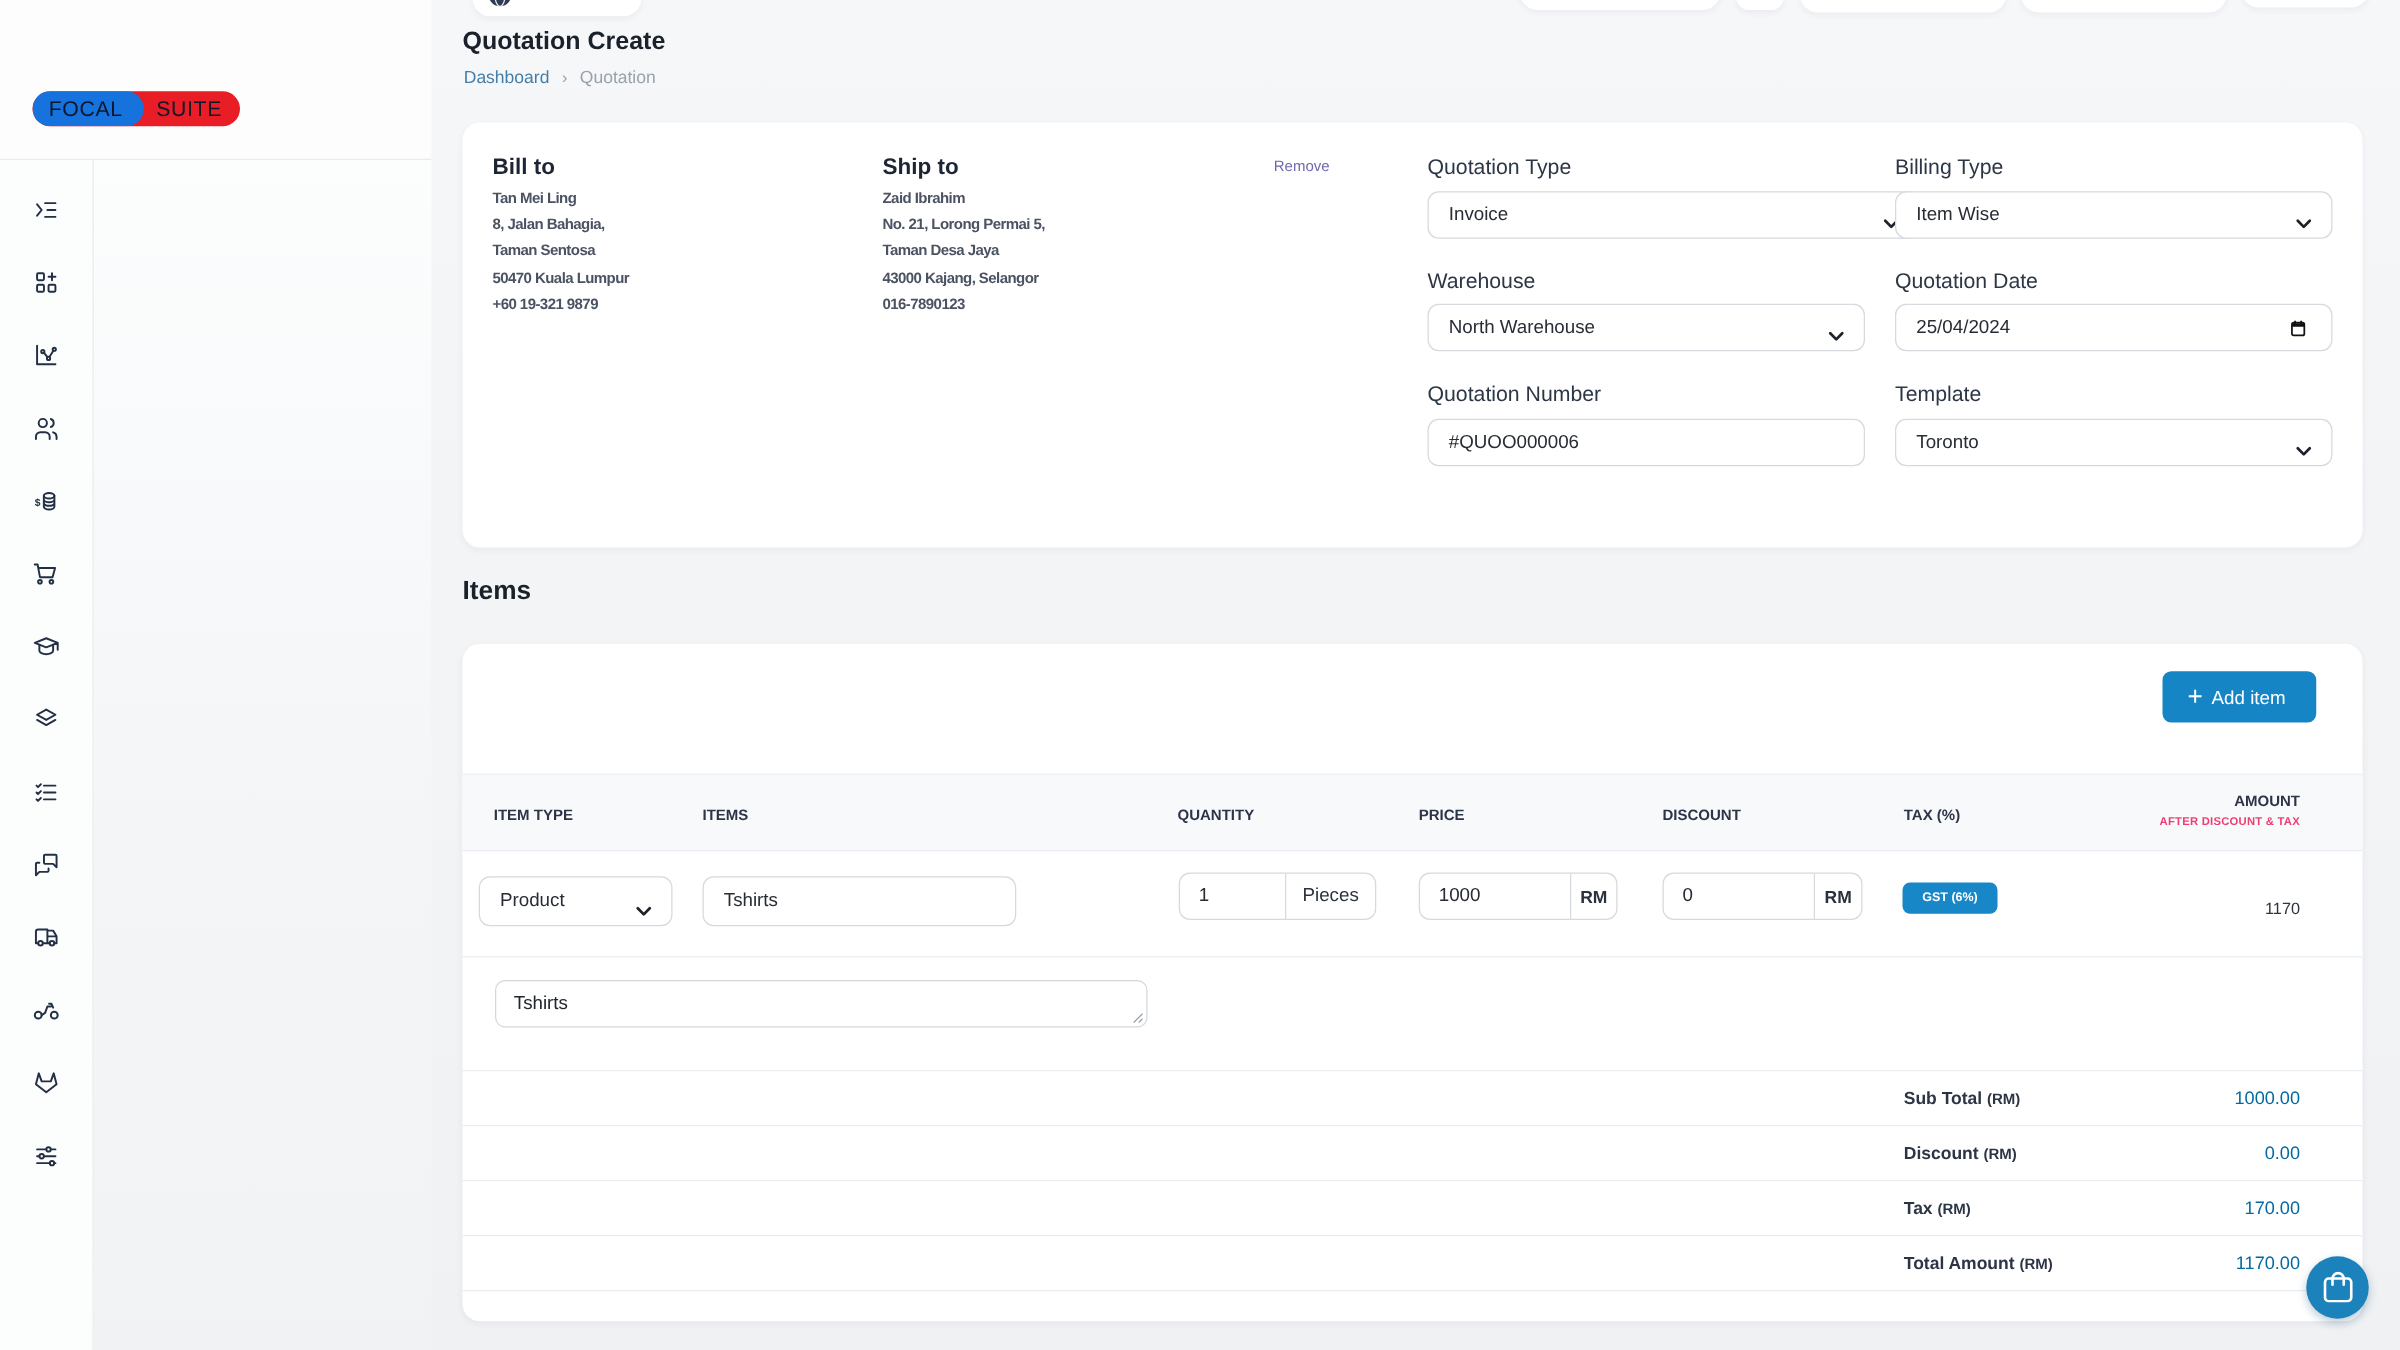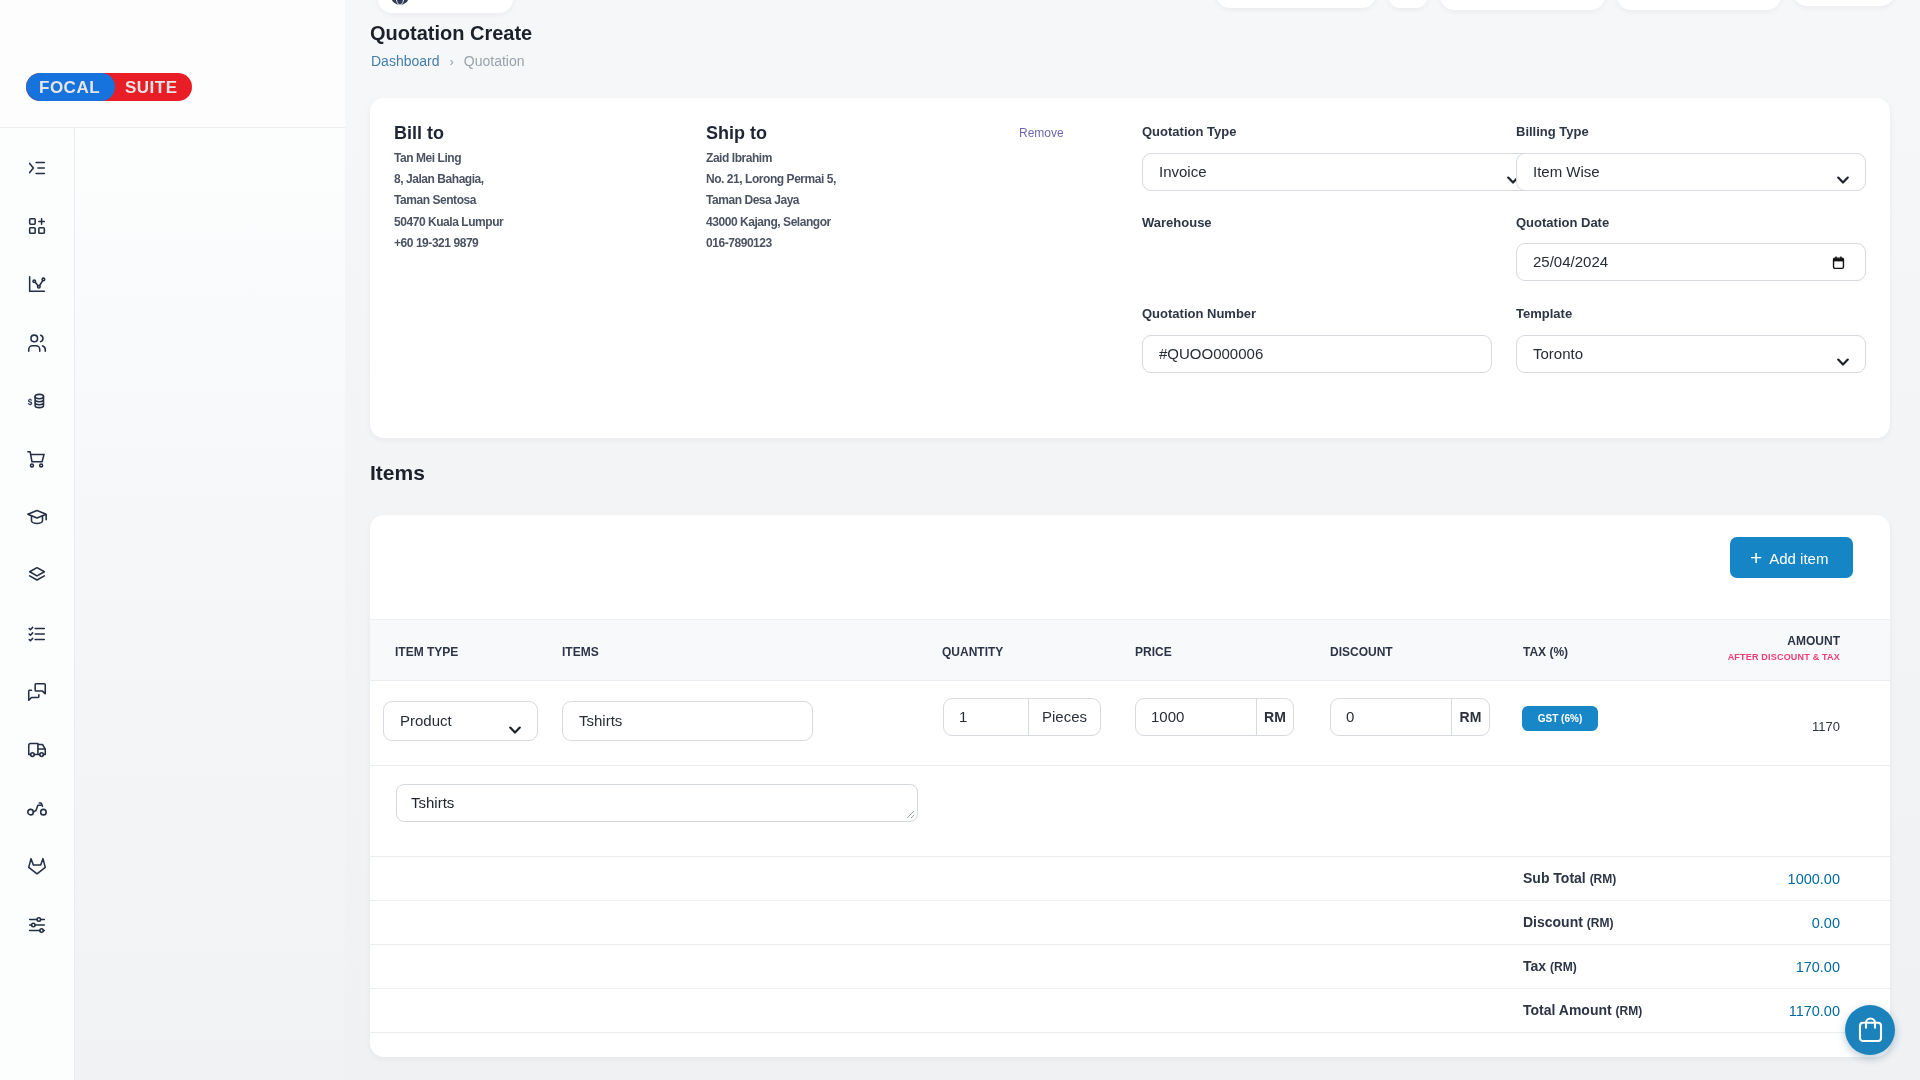--- a/index.html
+++ b/index.html
@@ -6,39 +6,39 @@
   html,body { width:1920px; height:1080px; overflow:hidden; }
   body { font-family:"Liberation Sans", sans-serif; background:linear-gradient(180deg,#f6f7f9 0%,#f3f4f6 45%,#eff1f3 100%); position:relative; }
   .abs { position:absolute; }
   
   #submenu { left:75px; top:128px; width:270px; height:952px;
     background:linear-gradient(180deg,#fcfdfd 0%,#f5f6f8 50%,#f1f2f4 100%); }
   #rail { left:0; top:128px; width:75px; height:952px; background:#fcfdfd; border-right:1px solid #e9ecef; }
   #sidehead { left:0; top:0; width:345px; height:128px; background:#fdfdfe; border-bottom:1px solid #e9ecef; }
   #logo { position:absolute; left:26px; top:73px; width:166px; height:28px; border-radius:14px; background:#e81d25; overflow:hidden; }
   #logo .blue { position:absolute; left:0; top:0; width:89px; height:28px; background:#1672dc; border-radius:14px; }
-  #logo .t { position:absolute; top:0; height:28px; line-height:29px; color:#e5e5e5; font-weight:bold; font-size:17px; letter-spacing:.5px; }
+  #logo .t { position:absolute; top:0; height:28px; line-height:29px; color:#0f172a; font-weight:normal; font-size:17px; letter-spacing:.5px; }
   #logo .f { left:13px; z-index:2; }
   #logo .s { left:99px; }
   .icon { position:absolute; left:26px; width:22px; height:22px; }
   .icon svg { width:22px; height:22px; stroke:#232f45; stroke-width:1.7; fill:none; stroke-linecap:round; stroke-linejoin:round; }
   
   .pill { position:absolute; background:#fff; border-radius:14px; box-shadow:0 2px 5px rgba(40,50,70,.06); }
   
   #h1 { left:370px; top:19px; font-size:20px; line-height:28px; font-weight:700; color:#1b212b; }
   #crumb { left:371px; top:53px; font-size:14px; color:#98a2ac; }
   #crumb a { color:#447ea8; text-decoration:none; }
   #crumb .sep { margin:0 10px; color:#9aa3ad; font-size:13px; }
   
   .card { position:absolute; background:#fff; border-radius:14px; box-shadow:0 2px 6px rgba(30,40,60,.05); }
   #card1 { left:370px; top:98px; width:1520px; height:340px; }
   #card2 { left:370px; top:515px; width:1520px; height:542px; }
   .h5 { font-size:18px; font-weight:700; color:#1d2535; }
   .addr { font-size:12px; font-weight:700; letter-spacing:-0.45px; color:#4b5363; line-height:21.2px; }
-  .lbl { position:absolute; font-size:13px; font-weight:700; color:#2c3645; }
+  .lbl { position:absolute; font-size:17px; font-weight:400; color:#2c3645; }
   .ctl { position:absolute; height:38px; border:1px solid #d6dade; border-radius:9px; background:#fff;
          font-size:15px; color:#272c35; line-height:36px; padding-left:16px; }
   .chev { position:absolute; right:14px; top:11px; width:16px; height:16px; }
   .ctl[style*="height:40px"] .chev { top:12px; }
   .chev svg { width:16px; height:16px; stroke:#1d222b; stroke-width:2.2; fill:none; stroke-linecap:round; stroke-linejoin:round; }
   
   .th { position:absolute; font-size:12px; font-weight:700; color:#2c3547; }
   .grp { position:absolute; height:38px; border:1px solid #d6dade; border-radius:9px; background:#fff; }
   .grp .divl { position:absolute; top:0; bottom:0; width:1px; background:#d6dade; }
   .grp .num { position:absolute; left:0; top:0; height:36px; line-height:36px; padding-left:15px; font-size:15px; color:#272c35; }
@@ -156,20 +156,23 @@
     <div class="lbl" style="left:772px; top:26px;">Quotation Type</div>
     <div class="ctl" style="left:772px; top:55px; width:394px;">Invoice<span class="chev"><svg viewBox="0 0 16 16">
           <path d="M3.2 5.6l4.8 4.9 4.8-4.9"></path>
         </svg></span></div>
     <div class="lbl" style="left:1146px; top:26px;">Billing Type</div>
     <div class="ctl" style="left:1146px; top:55px; width:350px;">Item Wise<span class="chev"><svg viewBox="0 0 16 16">
           <path d="M3.2 5.6l4.8 4.9 4.8-4.9"></path>
         </svg></span></div>
 
     <div class="lbl" style="left:772px; top:117px;">Warehouse</div>
+    <div class="ctl" style="left:772px; top:145px; width:350px;">North Warehouse<span class="chev"><svg viewBox="0 0 16 16">
+          <path d="M3.2 5.6l4.8 4.9 4.8-4.9"></path>
+        </svg></span></div>
     <div class="lbl" style="left:1146px; top:117px;">Quotation Date</div>
     <div class="ctl" style="left:1146px; top:145px; width:350px;">25/04/2024
       <svg class="abs" style="right:20px; top:12px;" width="13" height="14" viewBox="0 0 24 26" fill="none">
         <path d="M7.5 1v5M16.5 1v5" stroke="#111" stroke-width="2.6"></path>
         <rect x="2.8" y="4" width="18.4" height="19" rx="2.5" stroke="#111" stroke-width="2.6"></rect>
         <path d="M3 5h18v5H3z" fill="#111"></path>
       </svg>
     </div>
 
     <div class="lbl" style="left:772px; top:208px;">Quotation Number</div>

